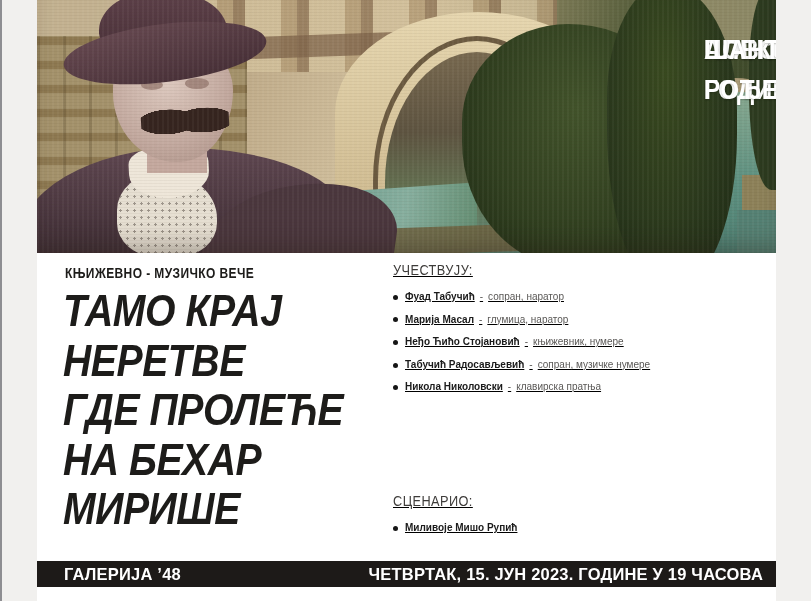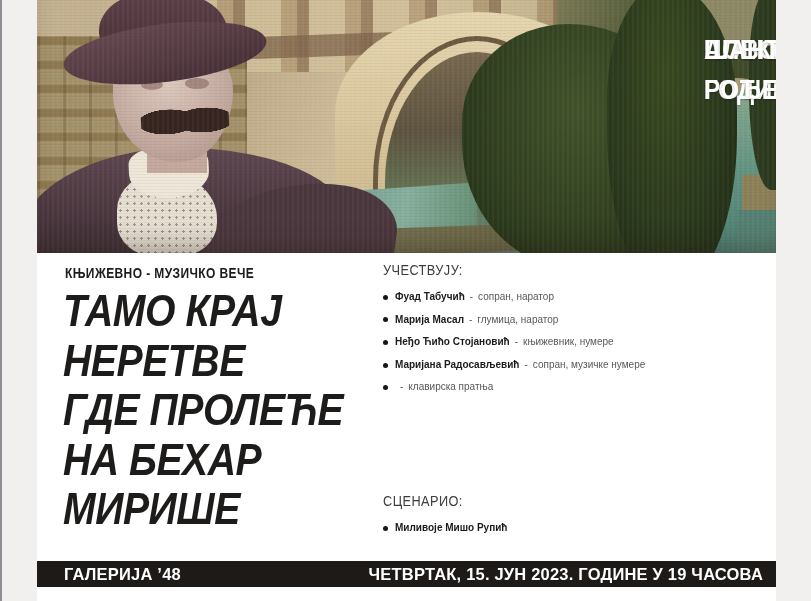--- a/index.html
+++ b/index.html
@@ -58,21 +58,21 @@
   .hero-text{position:absolute;right:72px;top:30px;z-index:14;text-align:right;color:var(--hero_text,#fff);
       font-weight:bold;font-size:27px;line-height:40px;letter-spacing:.5px;
       transform:scaleX(.9);transform-origin:right top;text-shadow:0 1px 2px rgba(20,25,10,.25);}
 
   
   .kicker{position:absolute;left:28px;top:264px;font-size:15px;font-weight:bold;letter-spacing:.5px;
       color:var(--ink,#1d1c1a);transform:scaleX(.8);transform-origin:left top;white-space:nowrap;}
   .title{position:absolute;left:26px;top:286px;margin:0;font-style:italic;font-weight:bold;
       font-size:45px;line-height:49.5px;letter-spacing:-.5px;color:var(--ink,#1d1c1a);
       transform:scaleX(.87);transform-origin:left top;white-space:nowrap;}
-  .section{position:absolute;left:346px;}
+  .section{position:absolute;left:356px;text-decoration:underline;}
   .participants{top:261px;}
   .scenario{top:492px;}
   .sec-label{font-size:15px;color:var(--label,#3e3c3a);letter-spacing:.5px;
       transform:scaleX(.85);transform-origin:left top;white-space:nowrap;}
   .plist{margin:8px 0 0 0;padding:0;list-style:none;}
   .plist li{display:flex;align-items:flex-start;font-size:10px;line-height:22.6px;white-space:nowrap;}
   .dot{width:5px;height:5px;border-radius:50%;background:#161616;margin-right:7px;align-self:center;flex:0 0 auto;}
   .pname{font-weight:bold;color:#1b1b1b;}
   .sep{color:var(--muted,#5a5856);margin:0 5px;}
   .prole{color:var(--muted,#5a5856);}
@@ -160,26 +160,27 @@
           <span class="prole">глумица, наратор</span>
         </li>
         <li>
           <span class="dot"></span>
           <span class="pname">Неђо Ћићо Стојановић</span>
           <span class="sep">-</span>
           <span class="prole">књижевник, нумере</span>
         </li>
         <li>
           <span class="dot"></span>
-          <span class="pname">Маријана Радосављевић</span>
+          <span class="pname">Табучић Радосављевић</span>
           <span class="sep">-</span>
           <span class="prole">сопран, музичке нумере</span>
         </li>
         <li>
           <span class="dot"></span>
+          <span class="pname">Никола Николовски</span>
           <span class="sep">-</span>
           <span class="prole">клавирска пратња</span>
         </li>
       </ul>
     </div>
 
     <div class="section scenario">
       <div class="sec-label">СЦЕНАРИО:</div>
       <ul class="plist">
         <li>

